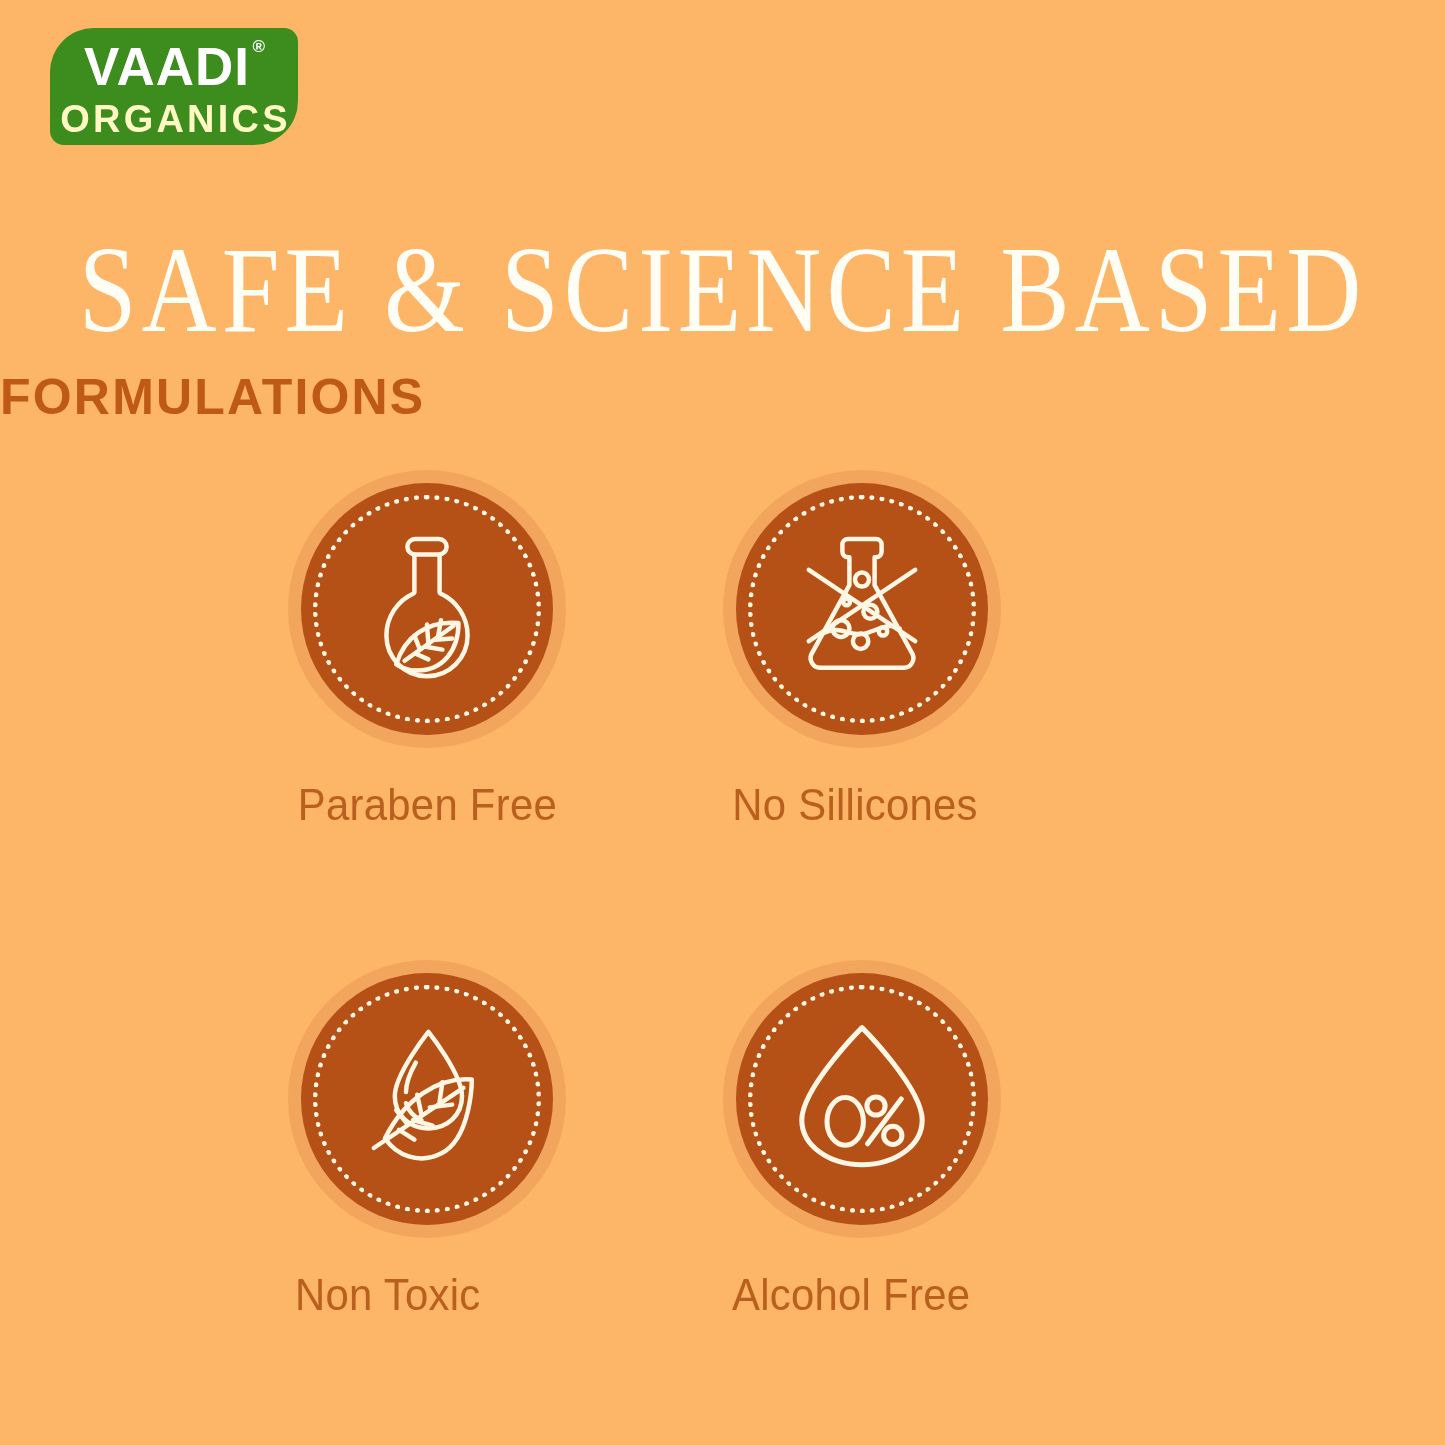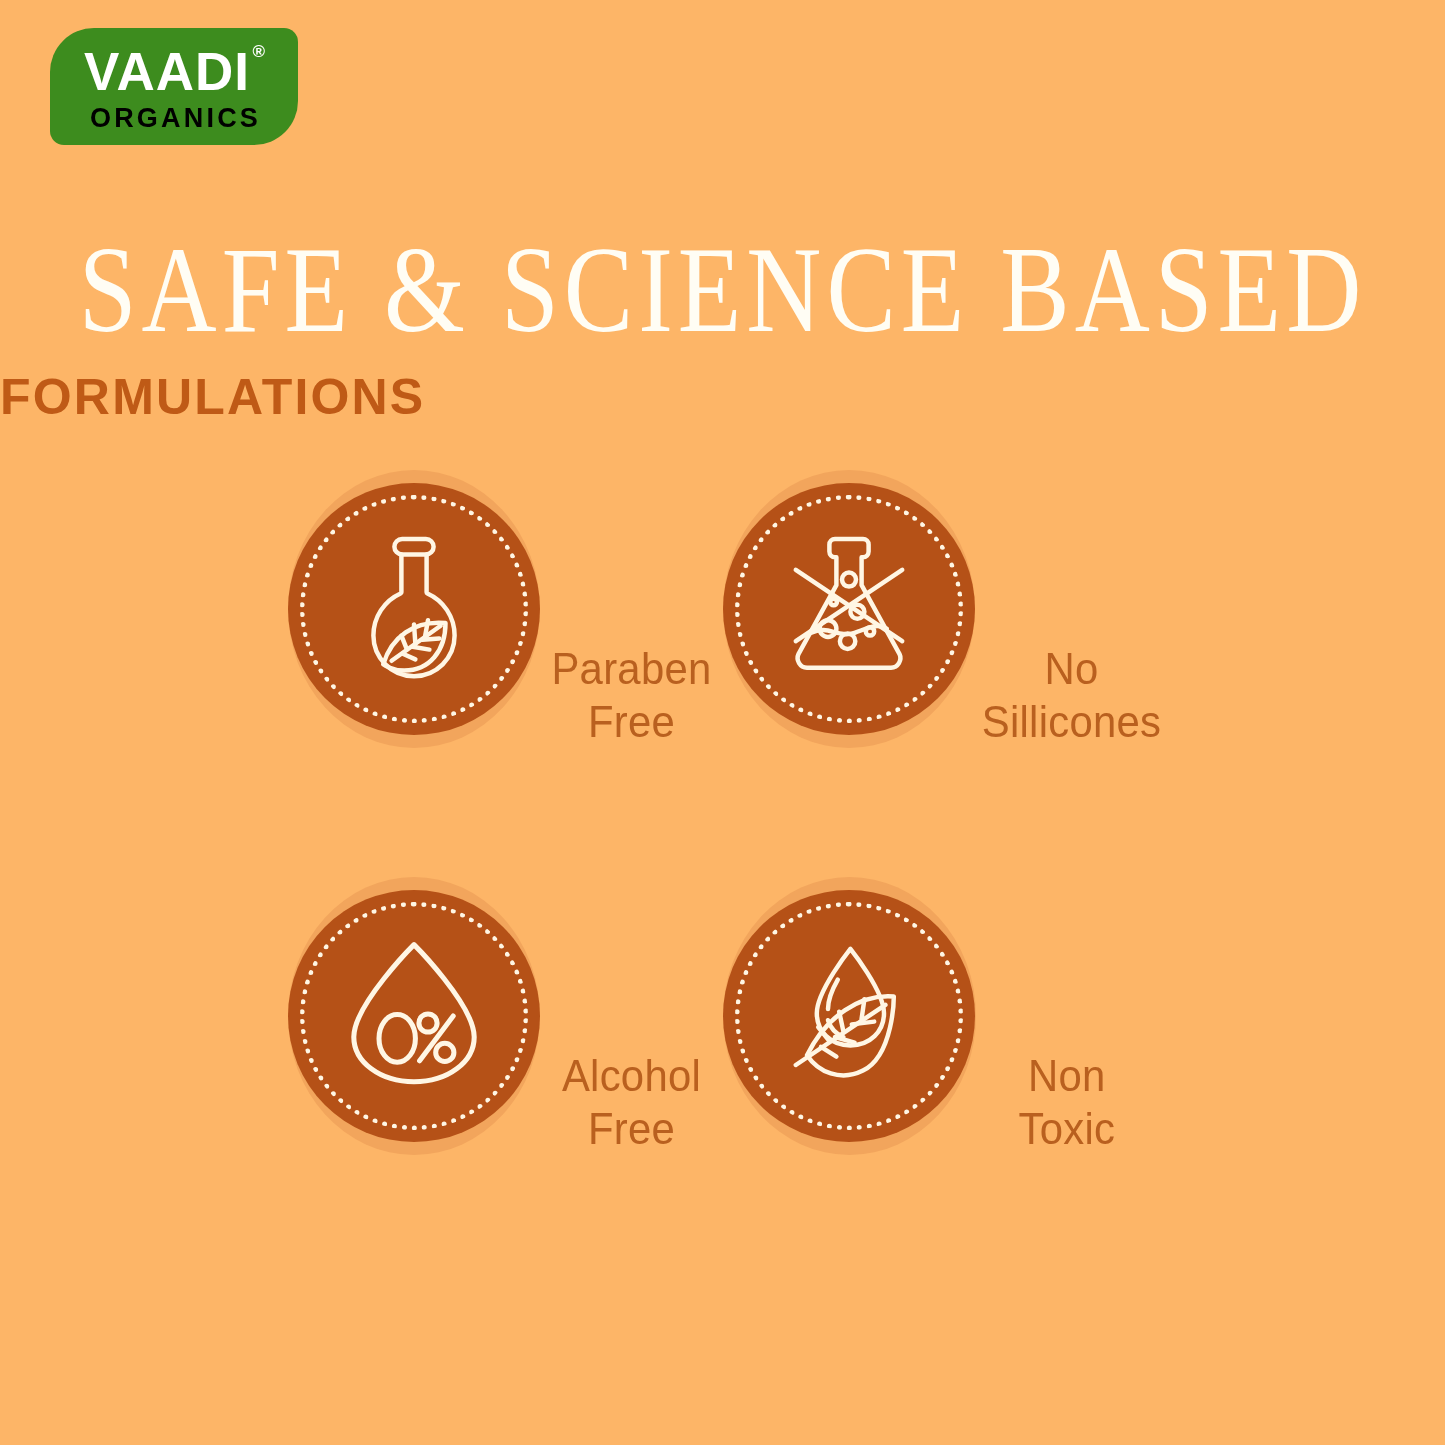--- a/index.html
+++ b/index.html
@@ -44,24 +44,24 @@
   }
   .logo-reg {
     position: absolute;
     right: -2px;
     top: -2px;
     font-size: 17px;
     font-weight: 700;
     line-height: 1;
   }
   .logo-sub {
-    color: #000000;
-    font-family: "Liberation Sans", sans-serif;
-    font-weight: 700;
-    font-size: 27px;
+    color: #fef9c3;
+    font-family: "Liberation Sans", sans-serif;
+    font-weight: 700;
+    font-size: 38px;
     letter-spacing: 3.2px;
     line-height: 1.0;
     margin-top: 7px;
     padding-left: 3px;
   }
 
   
   .headline {
     position: absolute;
     left: 0;
@@ -102,22 +102,22 @@
   .row {
     display: flex;
     justify-content: center;
     align-items: flex-start;
   }
   .row-2 { margin-top: 129px; }
 
   .cell {
     width: 435px;
     display: flex;
-    flex-direction: row;
-    align-items: flex-end;
+    flex-direction: column;
+    align-items: flex-start;
   }
 
   .badge {
     position: relative;
     width: 278px;
     height: 278px;
     border-radius: 50%;
     background: #F2A55C;
     display: flex;
     align-items: center;
@@ -232,38 +232,20 @@
   </div>
 
   <div class="row row-2">
 
 
     <div class="cell">
       <div class="badge">
         <div class="badge-inner">
           <div class="dotted-ring"></div>
           <div class="badge-icon">
-            <svg viewBox="0 0 120 120" fill="none" stroke="#FFF6E4" stroke-width="3.6" stroke-linecap="round" stroke-linejoin="round">
-              <path d="M60 9 C60 9 17 52 17 75 C17 93 36 107 60 107 C84 107 103 93 103 75 C103 52 60 9 60 9 Z"></path>
-              <ellipse cx="48" cy="76" rx="13" ry="17"></ellipse>
-              <circle cx="70" cy="65" r="6.5"></circle>
-              <circle cx="82" cy="86" r="6.5"></circle>
-              <path d="M88 60 L64 92"></path>
-            </svg>
-          </div>
-        </div>
-      </div>
-      <div class="badge-label">Alcohol Free</div>
-    </div>
-
-    <div class="cell">
-      <div class="badge">
-        <div class="badge-inner">
-          <div class="dotted-ring"></div>
-          <div class="badge-icon">
             <svg viewBox="0 0 120 120" fill="none" stroke="#FFF6E4" stroke-width="3.2" stroke-linecap="round" stroke-linejoin="round">
 
               <path d="M61 12 C61 12 37 42 37 58 C37 71 47 81 61 81 C75 81 85 71 85 58 C85 42 61 12 61 12 Z"></path>
               <path d="M52 34 C48 41 45 48 45 55"></path>
               <path d="M45 63 C47 69 51 73 56 75"></path>
 
               <path d="M92 46 C92 46 92 88 70 99 C54 107 38 100 30 88 C44 60 68 44 92 46 Z"></path>
               <path d="M22 95 L86 52"></path>
               <path d="M56 71 L53 57"></path>
               <path d="M46 78 L38 68"></path>
@@ -271,14 +253,32 @@
               <path d="M62 66 L78 64"></path>
               <path d="M50 75 L64 79"></path>
               <path d="M40 82 L51 89"></path>
             </svg>
           </div>
         </div>
       </div>
       <div class="badge-label">Non Toxic</div>
     </div>
 
+    <div class="cell">
+      <div class="badge">
+        <div class="badge-inner">
+          <div class="dotted-ring"></div>
+          <div class="badge-icon">
+            <svg viewBox="0 0 120 120" fill="none" stroke="#FFF6E4" stroke-width="3.6" stroke-linecap="round" stroke-linejoin="round">
+              <path d="M60 9 C60 9 17 52 17 75 C17 93 36 107 60 107 C84 107 103 93 103 75 C103 52 60 9 60 9 Z"></path>
+              <ellipse cx="48" cy="76" rx="13" ry="17"></ellipse>
+              <circle cx="70" cy="65" r="6.5"></circle>
+              <circle cx="82" cy="86" r="6.5"></circle>
+              <path d="M88 60 L64 92"></path>
+            </svg>
+          </div>
+        </div>
+      </div>
+      <div class="badge-label">Alcohol Free</div>
+    </div>
+
   </div>
 </div>
 
 </body></html>

